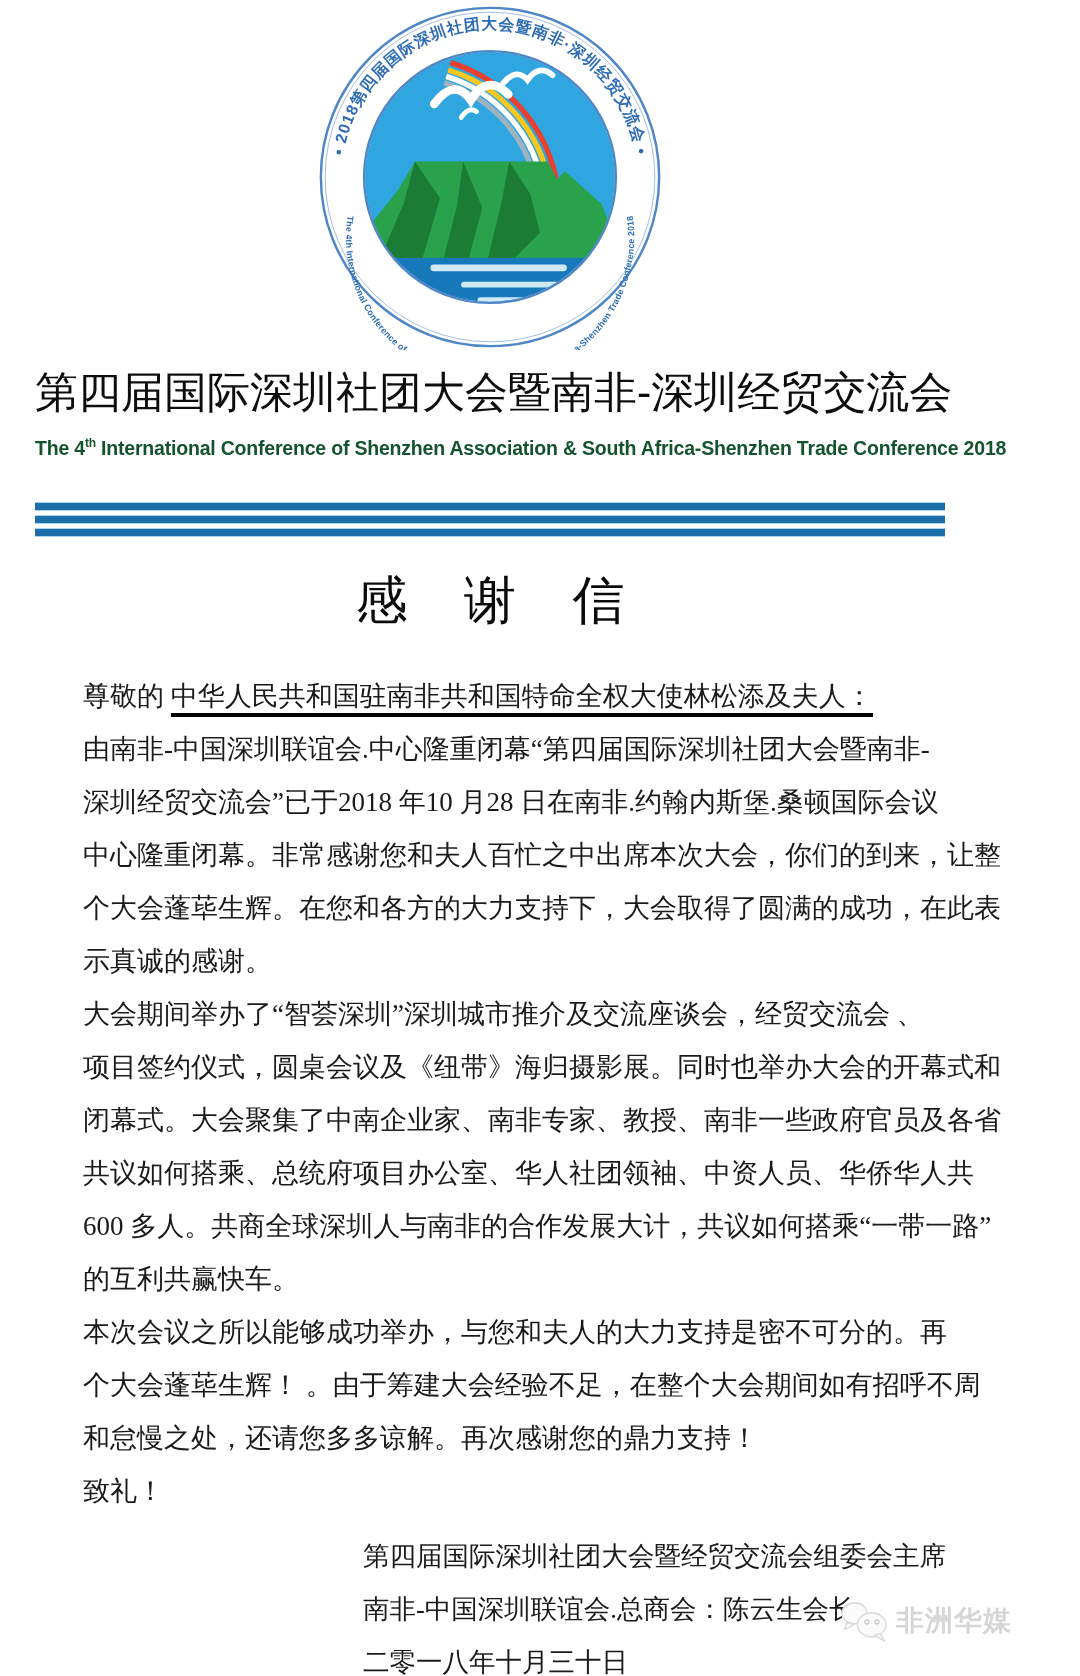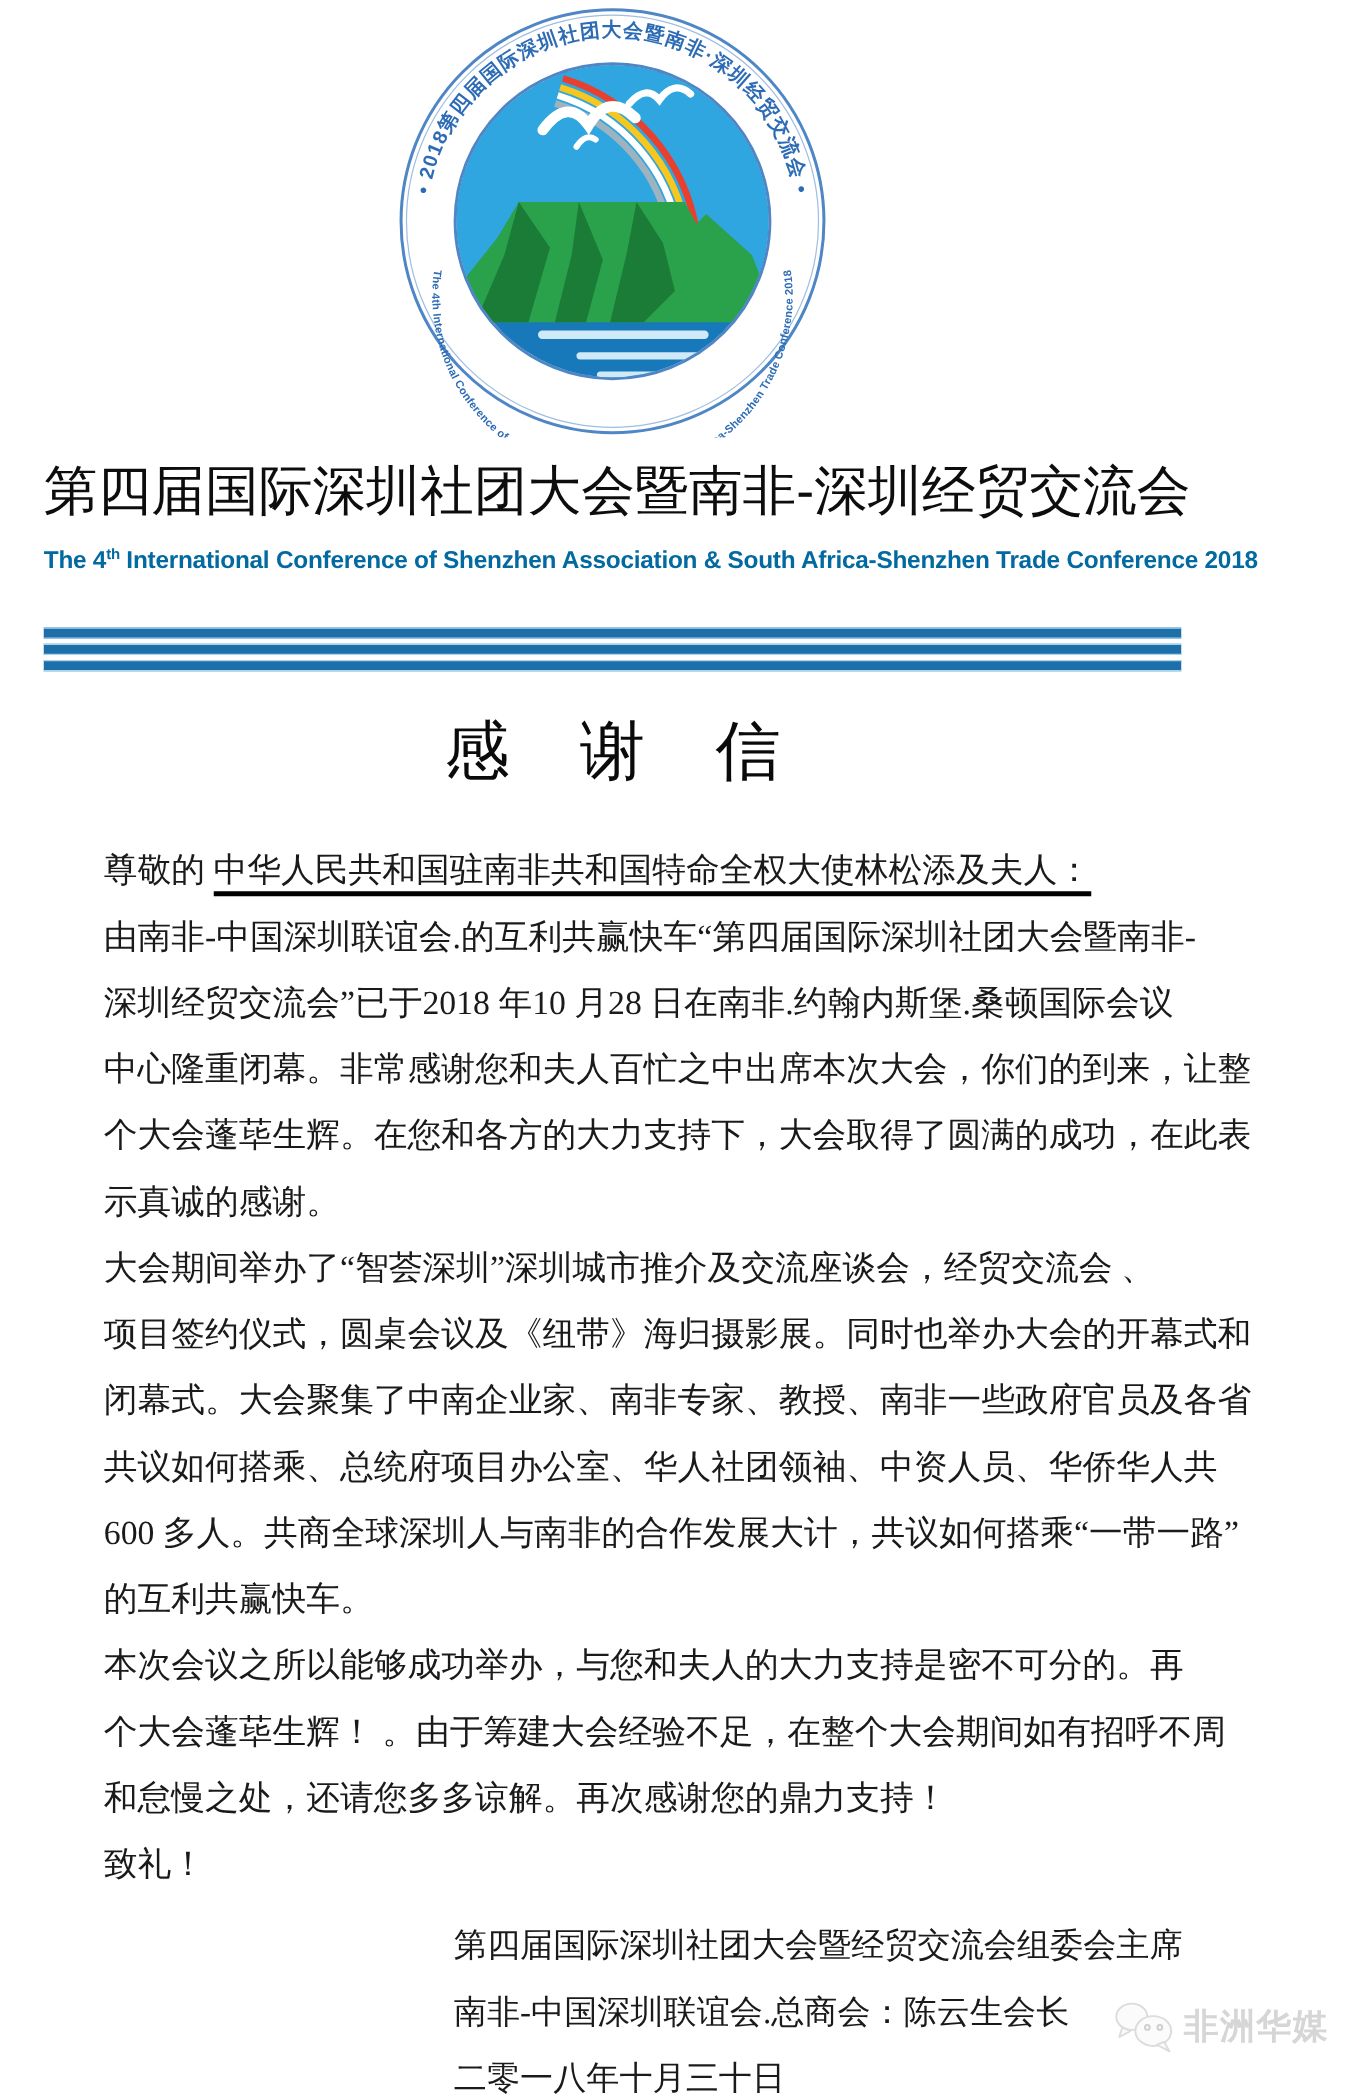--- a/index.html
+++ b/index.html
@@ -9,21 +9,21 @@
   }
   .logo{position:absolute;left:317px;top:4px;width:346px;height:346px;}
   .title-cn{
     position:absolute;top:364px;left:35px;width:910px;text-align:center;
     font-family:"Liberation Sans","DejaVu Sans",sans-serif;font-weight:normal;
     font-size:43px;white-space:nowrap;letter-spacing:0px;color:#0d0d0d;
   }
   .title-en{
     position:absolute;top:436px;left:35px;width:910px;text-align:center;
     font-family:"Liberation Sans","DejaVu Sans",sans-serif;font-weight:bold;
-    font-size:19.5px;letter-spacing:-0.2px;white-space:nowrap;color:#0369a1;
+    font-size:19.5px;letter-spacing:-0.2px;white-space:nowrap;color:#14532d;
   }
   .title-en sup{font-size:12px;}
   .stripes{position:absolute;top:502px;left:35px;width:910px;}
   .stripe{height:7px;margin-bottom:4px;border-top:1px solid #a9d3ea;border-bottom:1px solid #a9d3ea;}
   .heading{
     position:absolute;top:566px;left:35px;width:910px;text-align:center;
     font-family:"Liberation Sans","DejaVu Sans",sans-serif;font-weight:normal;
     font-size:52px;word-spacing:42px;color:#0a0a0a;
   }
   .letter-body{
@@ -31,21 +31,21 @@
     font-size:27px;line-height:53px;color:#1a1a1a;
   }
   .letter-body .line{white-space:nowrap;margin-left:45px;}
   .uline{border-bottom:4px solid #000;padding-bottom:2px;}
   .signature{
     position:absolute;top:1530px;left:363px;
     font-size:26.5px;line-height:53px;color:#1a1a1a;
   }
   .signature .line{white-space:nowrap;}
   .watermark{
-    position:absolute;left:890px;top:1600px;display:flex;align-items:center;gap:7px;
+    position:absolute;left:839px;top:1600px;display:flex;align-items:center;gap:7px;
   }
   .watermark-text{
     font-family:"Liberation Sans","DejaVu Sans",sans-serif;font-weight:bold;
     font-size:28px;letter-spacing:1px;text-shadow:0 0 1px #fff;
   }
 </style>
 </head>
 <body>
 
 <div class="page">
@@ -114,21 +114,21 @@
     <div class="stripe" style="background: rgb(28, 111, 168);"></div>
     <div class="stripe" style="background: rgb(28, 111, 168);"></div>
     <div class="stripe" style="background: rgb(28, 111, 168);"></div>
   </div>
 
   <div class="heading">感 谢 信</div>
 
   <div class="letter-body">
     <div class="line"><span>尊敬的 </span><span class="uline">中华人民共和国驻南非共和国特命全权大使林松添及夫人：</span></div>
     <div>
-        <div class="line">由南非-中国深圳联谊会.的互利共赢快车“第四届国际深圳社团大会暨南非-</div>
+        <div class="line">由南非-中国深圳联谊会.中心隆重闭幕“第四届国际深圳社团大会暨南非-</div>
         <div class="line">深圳经贸交流会”已于2018 年10 月28 日在南非.约翰内斯堡.桑顿国际会议</div>
         <div class="line">中心隆重闭幕。非常感谢您和夫人百忙之中出席本次大会，你们的到来，让整</div>
         <div class="line">个大会蓬荜生辉。在您和各方的大力支持下，大会取得了圆满的成功，在此表</div>
         <div class="line">示真诚的感谢。</div>
         <div class="line">大会期间举办了“智荟深圳”深圳城市推介及交流座谈会，经贸交流会 、</div>
         <div class="line">项目签约仪式，圆桌会议及《纽带》海归摄影展。同时也举办大会的开幕式和</div>
         <div class="line">闭幕式。大会聚集了中南企业家、南非专家、教授、南非一些政府官员及各省</div>
         <div class="line">共议如何搭乘、总统府项目办公室、华人社团领袖、中资人员、华侨华人共</div>
         <div class="line">600 多人。共商全球深圳人与南非的合作发展大计，共议如何搭乘“一带一路”</div>
         <div class="line">的互利共赢快车。</div>

